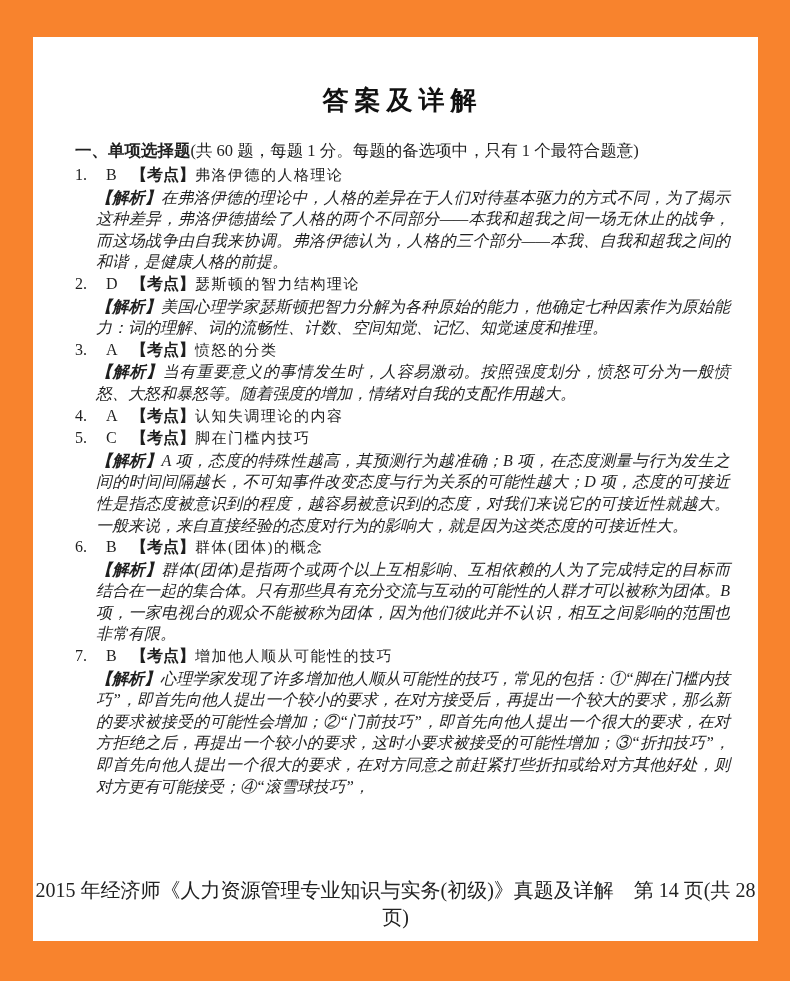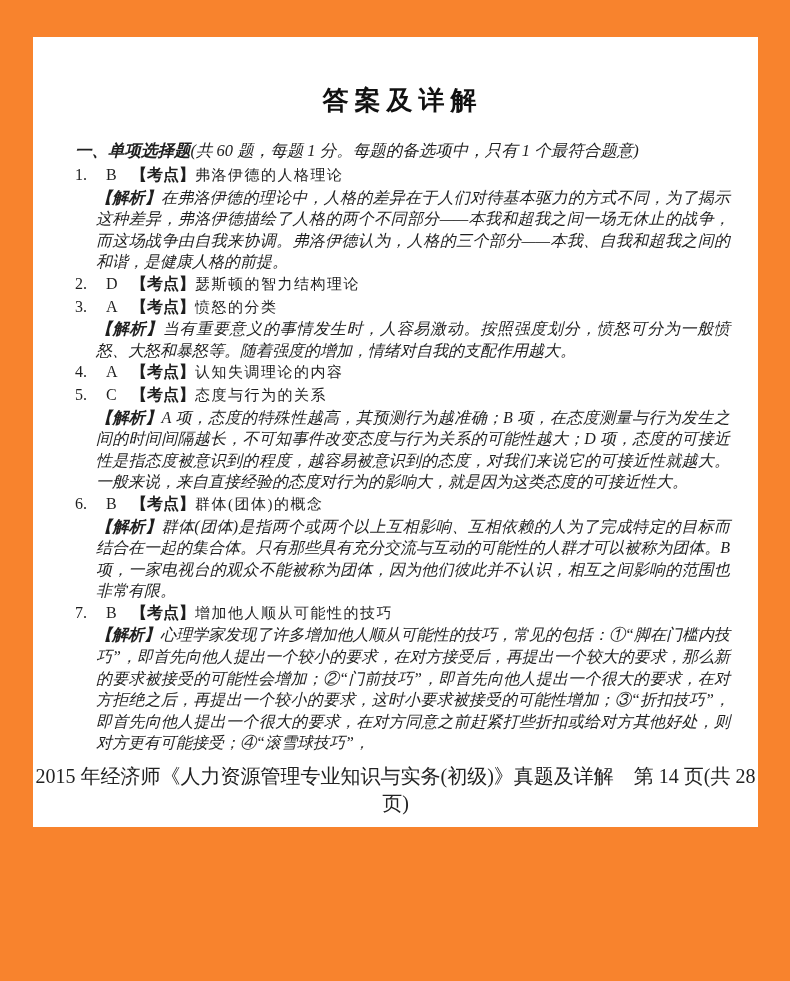--- a/index.html
+++ b/index.html
@@ -13,40 +13,39 @@
     font-family: "Liberation Serif", "DejaVu Serif", serif;
     color: #1f1f1f;
     overflow: hidden;
     position: relative;
   }
   .sheet {
     position: absolute;
     left: 33px;
     top: 37px;
     width: 725px;
-    height: 790px;
+    height: 904px;
     background: #ffffff;
     box-sizing: border-box;
     padding: 0 28px 0 42px;
   }
   .title {
     margin-top: 46px;
     text-align: center;
     font-size: 26px;
     font-weight: bold;
     letter-spacing: 6px;
     font-family: "Liberation Sans", "DejaVu Sans", sans-serif;
     color: #111;
   }
   .section-heading {
     margin-top: 21px;
     font-size: 16.5px;
     line-height: 22px;
     white-space: nowrap;
-    font-style: italic;
   }
   .section-prefix {
     font-weight: bold;
     font-family: "Liberation Sans", "DejaVu Sans", sans-serif;
   }
   .section-rest {
     font-weight: normal;
   }
   .questions {
     margin-top: 2px;
@@ -108,40 +107,43 @@
     </div>
     <div class="q-body">
       <span class="jx-label">【解析】</span><span class="q-analysis-text">在弗洛伊德的理论中，人格的差异在于人们对待基本驱力的方式不同，为了揭示这种差异，弗洛伊德描绘了人格的两个不同部分——本我和超我之间一场无休止的战争，而这场战争由自我来协调。弗洛伊德认为，人格的三个部分——本我、自我和超我之间的和谐，是健康人格的前提。</span>
     </div>
   </div>
 
   <div class="question">
     <div class="q-head">
       <span class="q-num">2.</span><span class="q-ans">D</span><span class="kd-label">【考点】</span><span class="q-topic">瑟斯顿的智力结构理论</span>
     </div>
+    <div class="q-body">
+      <span class="jx-label">【解析】</span><span class="q-analysis-text">美国心理学家瑟斯顿把智力分解为各种原始的能力，他确定七种因素作为原始能力：词的理解、词的流畅性、计数、空间知觉、记忆、知觉速度和推理。</span>
+    </div>
   </div>
 
   <div class="question">
     <div class="q-head">
       <span class="q-num">3.</span><span class="q-ans">A</span><span class="kd-label">【考点】</span><span class="q-topic">愤怒的分类</span>
     </div>
     <div class="q-body">
       <span class="jx-label">【解析】</span><span class="q-analysis-text">当有重要意义的事情发生时，人容易激动。按照强度划分，愤怒可分为一般愤怒、大怒和暴怒等。随着强度的增加，情绪对自我的支配作用越大。</span>
     </div>
   </div>
 
   <div class="question">
     <div class="q-head">
       <span class="q-num">4.</span><span class="q-ans">A</span><span class="kd-label">【考点】</span><span class="q-topic">认知失调理论的内容</span>
     </div>
   </div>
 
   <div class="question">
     <div class="q-head">
-      <span class="q-num">5.</span><span class="q-ans">C</span><span class="kd-label">【考点】</span><span class="q-topic">态度与行为的关系</span>
+      <span class="q-num">5.</span><span class="q-ans">C</span><span class="kd-label">【考点】</span><span class="q-topic">脚在门槛内技巧</span>
     </div>
     <div class="q-body">
       <span class="jx-label">【解析】</span><span class="q-analysis-text">A 项，态度的特殊性越高，其预测行为越准确；B 项，在态度测量与行为发生之间的时间间隔越长，不可知事件改变态度与行为关系的可能性越大；D 项，态度的可接近性是指态度被意识到的程度，越容易被意识到的态度，对我们来说它的可接近性就越大。一般来说，来自直接经验的态度对行为的影响大，就是因为这类态度的可接近性大。</span>
     </div>
   </div>
 
   <div class="question">
     <div class="q-head">
       <span class="q-num">6.</span><span class="q-ans">B</span><span class="kd-label">【考点】</span><span class="q-topic">群体(团体)的概念</span>
     </div>

